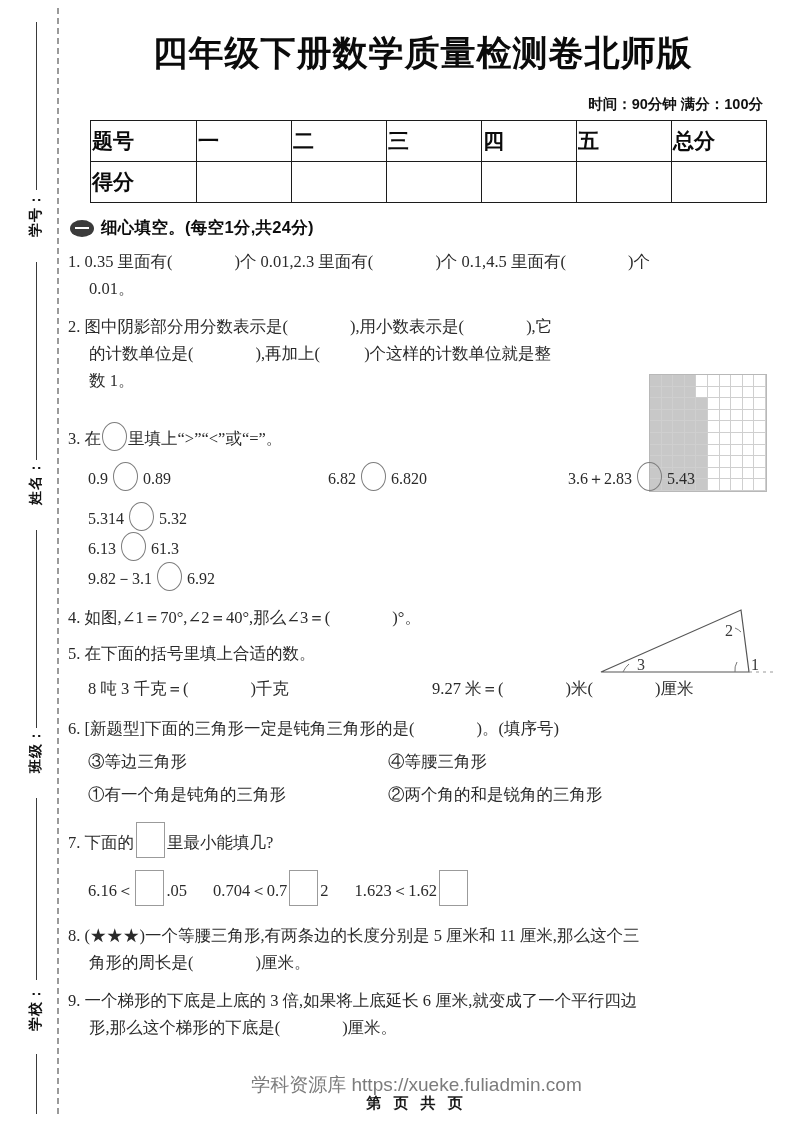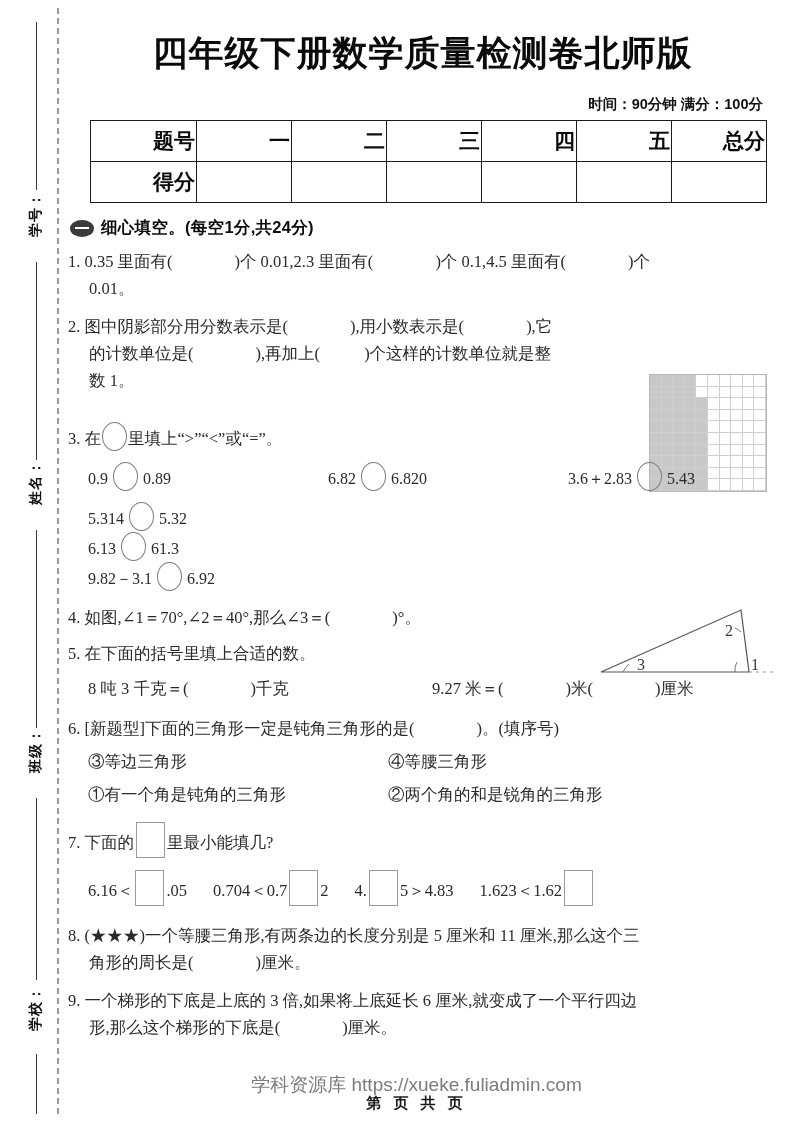--- a/index.html
+++ b/index.html
@@ -91,21 +91,21 @@
     width: 677px;
   }
   table.score-table {
     width: 100%;
     border-collapse: collapse;
     table-layout: fixed;
   }
   table.score-table td {
     border: 1.6px solid #1c1c1c;
     height: 38px;
-    text-align: right;
+    text-align: left;
     vertical-align: middle;
     font-family: "Liberation Sans", "DejaVu Sans", sans-serif;
     font-size: 21px;
     font-weight: bold;
     color: #0b0b0b;
   }
   table.score-table td.c0 { width: 103px; }
 
   
   .section-head {
@@ -484,23 +484,20 @@
       <span>下面的</span><span class="sqr"></span><span>里最小能填几?</span>
     </span>
     <div style="padding-left:20px;margin-top:12px;display:flex;gap:26px;">
       <div>
         <span>6.16＜</span><span class="sqr"></span><span>.05</span>
       </div>
       <div>
         <span>0.704＜0.7</span><span class="sqr"></span><span>2</span>
       </div>
       <div>
-        <span>4.</span><span class="sqr"></span><span>5＞4.83</span>
-      </div>
-      <div>
         <span>1.623＜1.62</span><span class="sqr"></span><span></span>
       </div>
     </div>
   </div>
 
   <div class="q" style="margin-top:16px;">
     <span class="ln">
       <span class="qn">8.</span>
       <span>(★★★)一个等腰三角形,有两条边的长度分别是 5 厘米和 11 厘米,那么这个三</span>
     </span>

